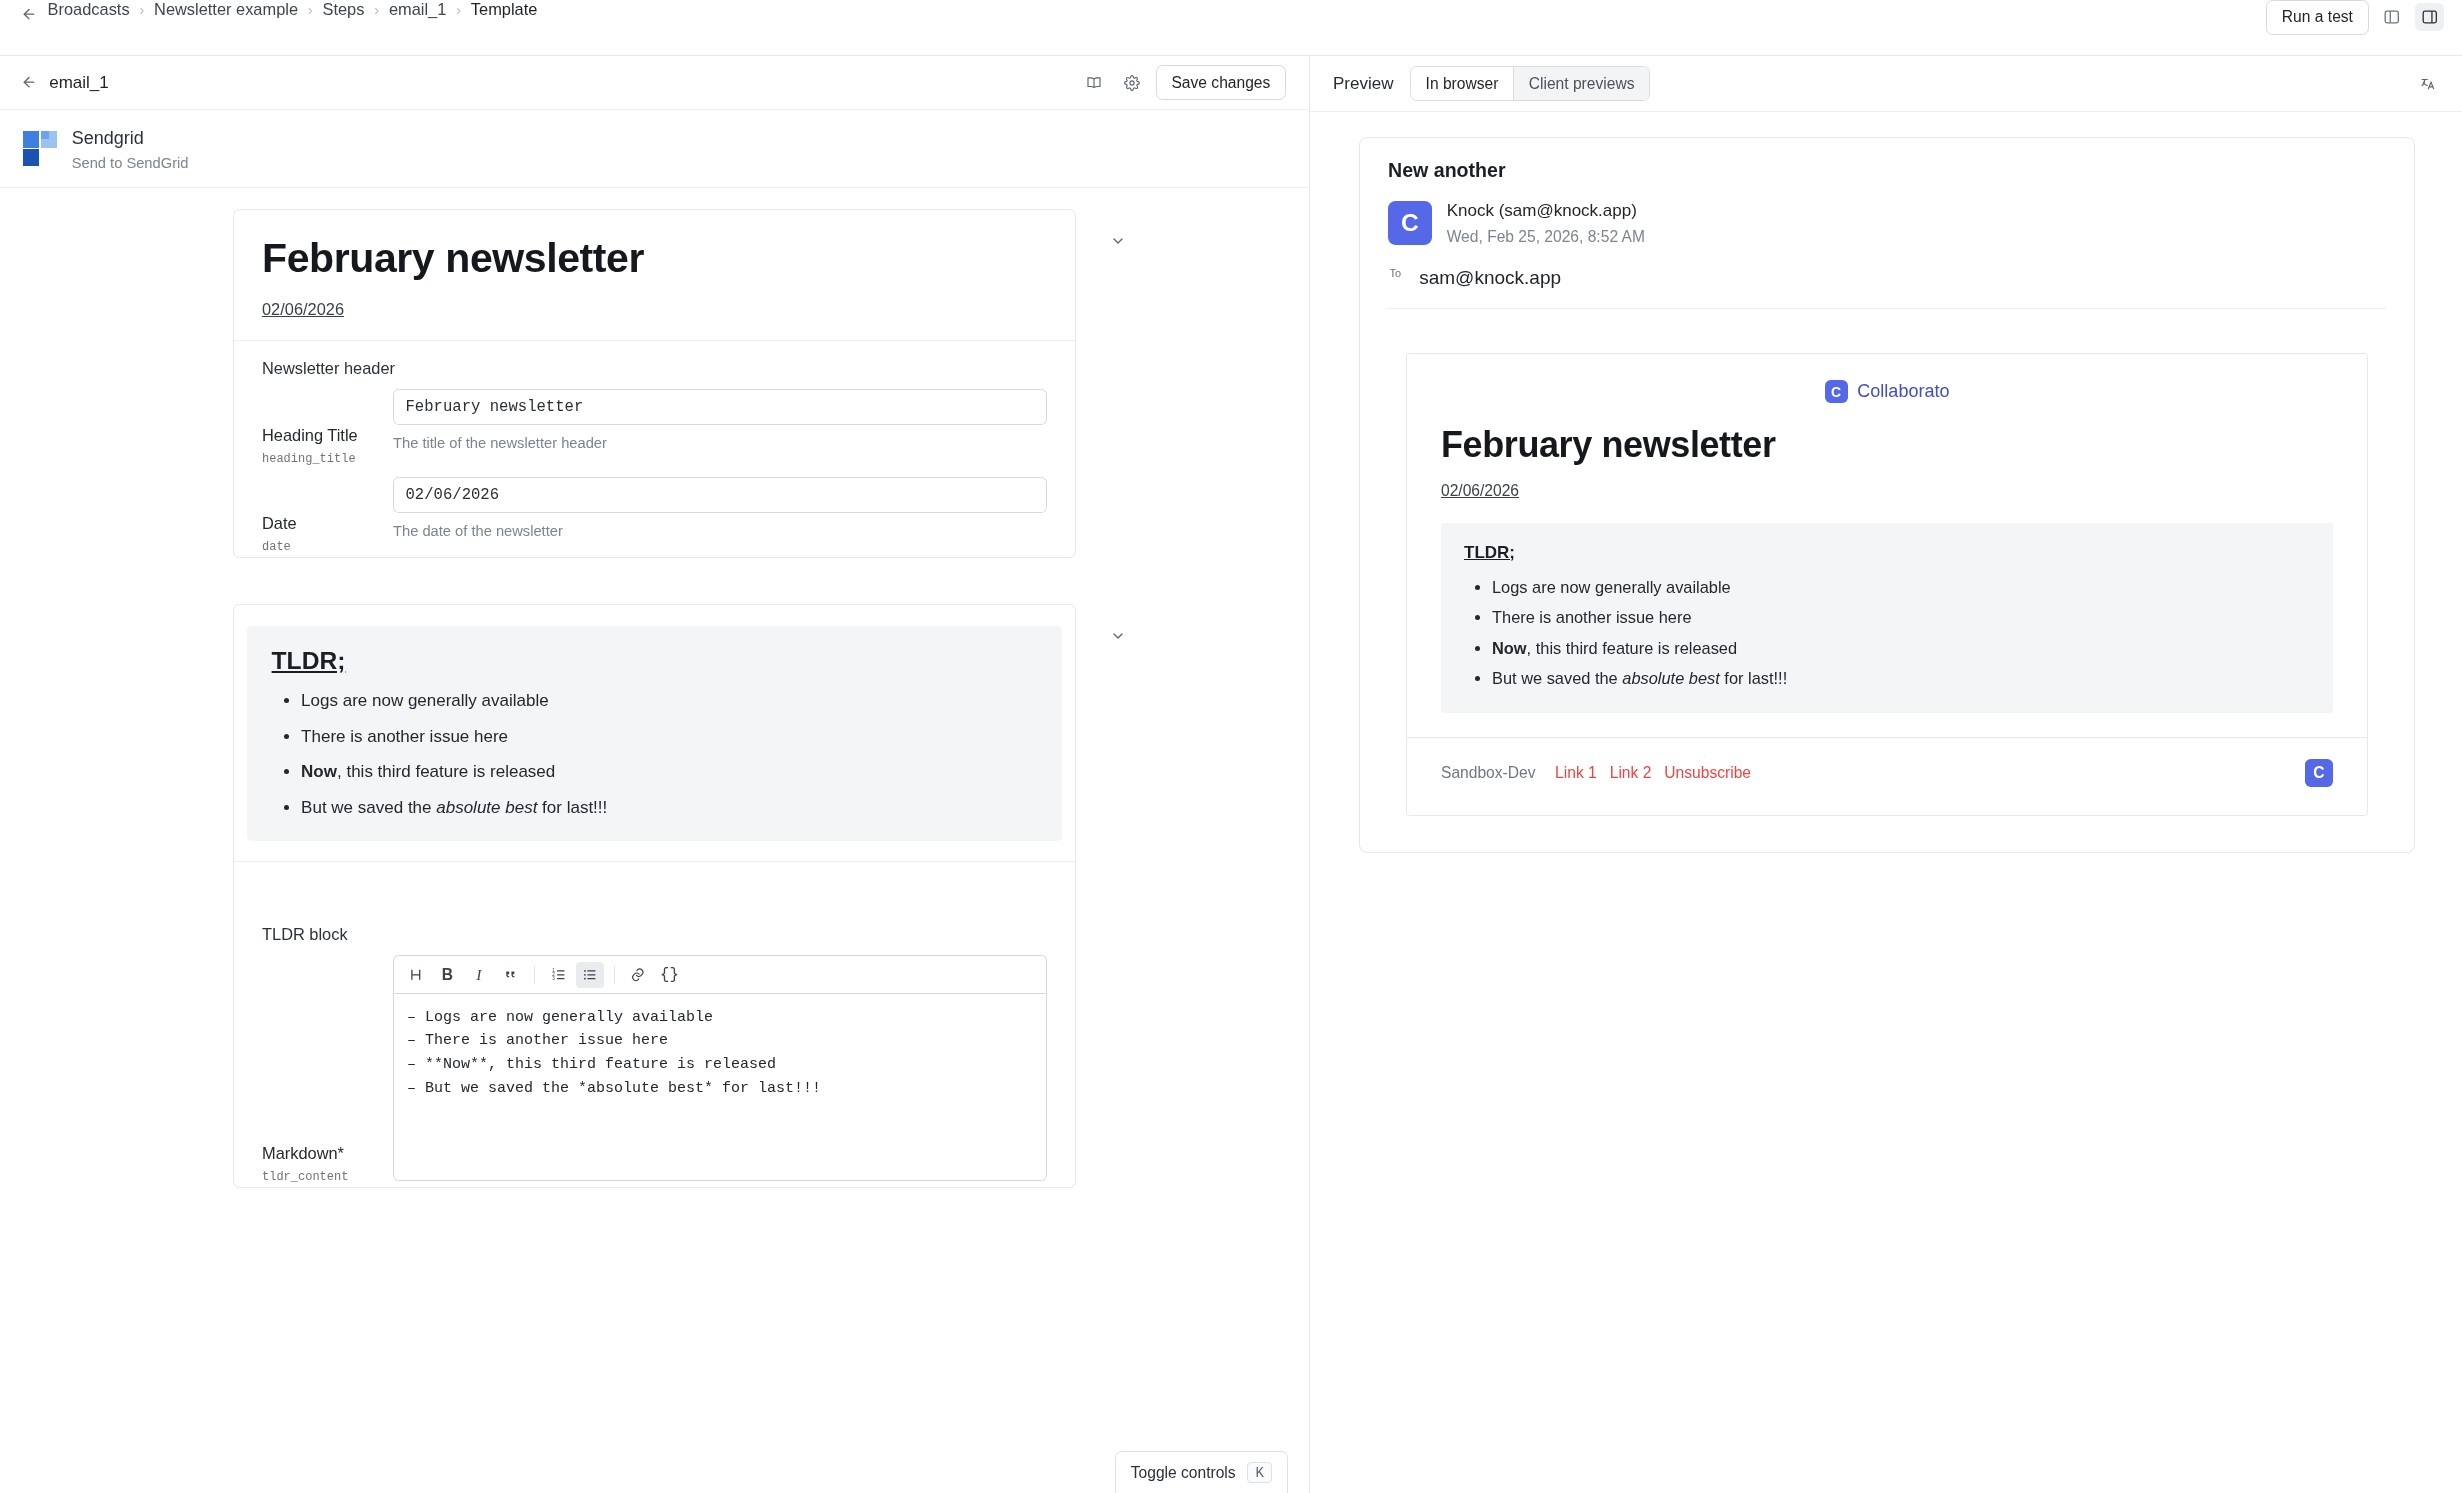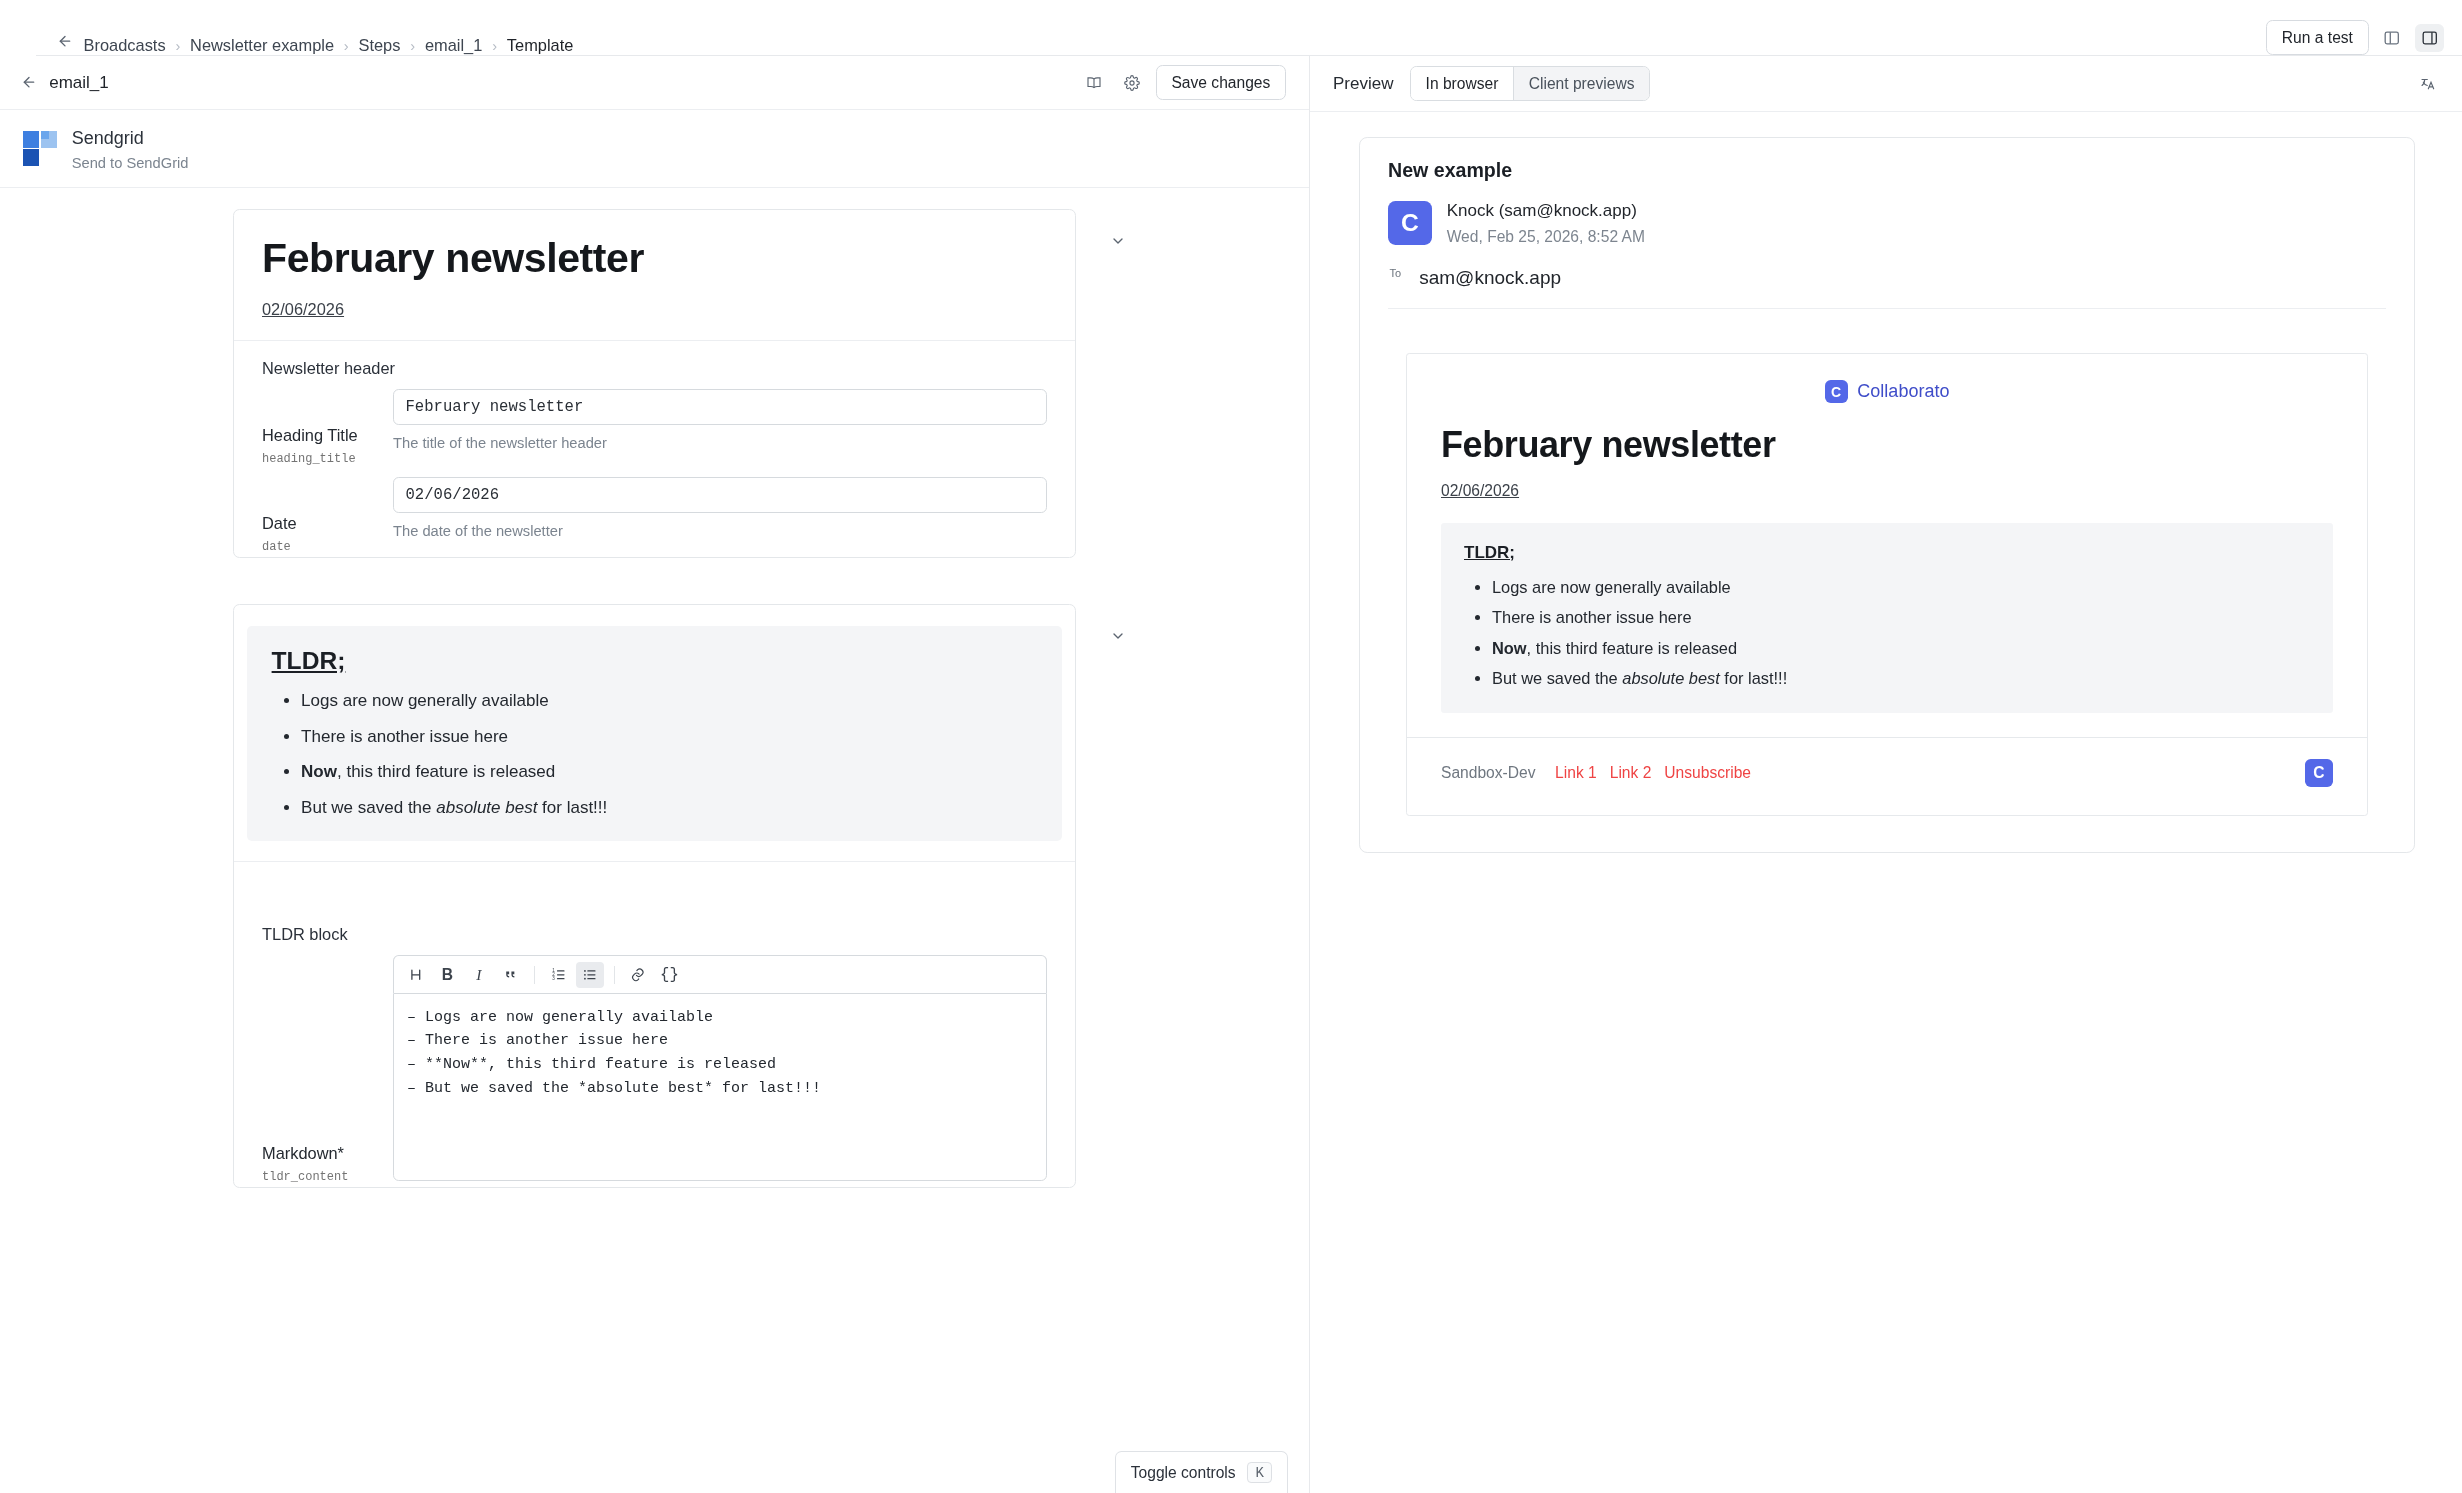--- a/index.html
+++ b/index.html
@@ -10,25 +10,24 @@
     color: #1f2329;
     background: #ffffff;
     overflow: hidden;
     -webkit-font-smoothing: antialiased;
   }
   .app { display: flex; flex-direction: column; width: 2462px; height: 1493px; }
 
   
   .topbar {
     height: 56px; min-height: 56px;
-    display: flex; align-items: flex-end;
+    display: flex; align-items: flex-start;
     border-bottom: 0.8px solid #e7e9ec;
     padding: 0 18px 0 14.7px;
     background: #fff;
-    margin-left: 36px;
   }
   .iconbtn {
     width: 28px; height: 28px; border-radius: 5.7px;
     display: flex; align-items: center; justify-content: center;
     color: #5b6470; cursor: pointer; border: none; background: transparent;
   }
   .crumbs { display: flex; align-items: center; gap: 9.8px; margin-left: 4.9px; }
   .crumb { font-size: 16.4px; color: #3d4550; white-space: nowrap; }
   .crumb.last { color: #1f2329; }
   .crumbsep { color: #b6bcc5; font-size: 14.7px; }
@@ -438,21 +437,21 @@
                 <path d="M12.5 20l4-10 4 10M14 17h5"></path>
               </svg>
           </button>
         </div>
       </div>
 
       <div class="rbody">
 
         <div class="prev-card">
           <div class="prev-top">
-            <div class="prev-title">New example</div>
+            <div class="prev-title">New another</div>
             <div class="prev-from">
               <div class="avatar">C</div>
               <div>
                 <div class="from-name">Knock (sam@knock.app)</div>
                 <div class="from-date">Wed, Feb 25, 2026, 8:52 AM</div>
               </div>
             </div>
             <div class="prev-to">
               <span class="to-label">To</span>
               <span class="to-val">sam@knock.app</span>

